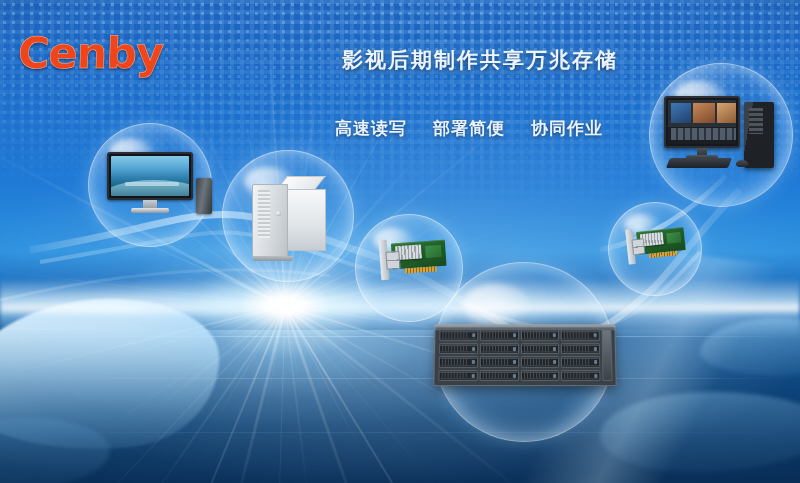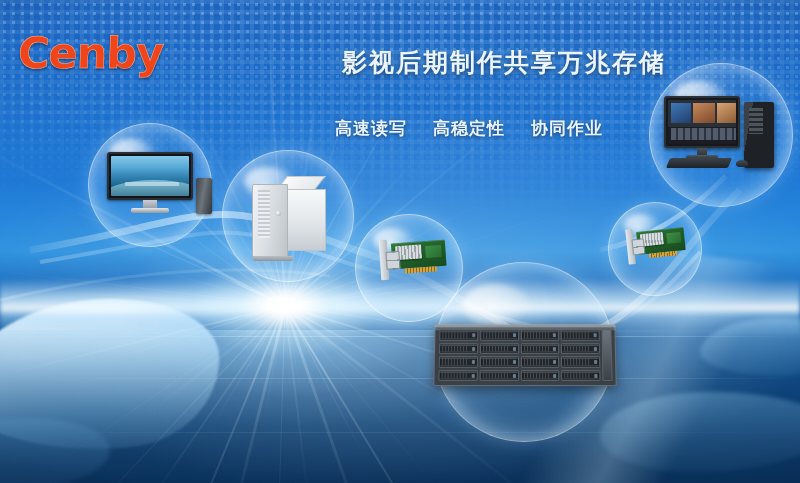--- a/index.html
+++ b/index.html
@@ -342,21 +342,21 @@
     color:#ffe835;
     text-shadow:
       -1px 0 #e8450f, 1px 0 #e8450f, 0 -1px #e8450f, 0 1px #e8450f,
       1px 1px #e8450f, 2px 2px 4px rgba(0,10,40,.5);
     letter-spacing:0px;
   }
 
   
   .headline{
     position:absolute;left:318px;top:46px;
-    font-size:25px;font-weight:bold;color:#ecf5ff;letter-spacing:2px;
+    font-size:21px;font-weight:bold;color:#ecf5ff;letter-spacing:2px;
     text-shadow:0 2px 5px rgba(4,32,72,.75), 0 0 14px rgba(150,210,255,.45);
     white-space:nowrap;
     padding-left:24px;
   }
   .featrow{
     position:absolute;font-size:17px;font-weight:bold;color:#e9f3ff;
     letter-spacing:1px;white-space:nowrap;
     text-shadow:0 1px 4px rgba(4,32,72,.75), 0 0 10px rgba(150,210,255,.35);
   }
   #feat-1{left:335px;top:117px;}
@@ -545,16 +545,16 @@
     <div class="psu"></div>
   </div>
 
   <div class="logo">
     <span class="en">Cenby</span>
   </div>
 
   <div class="headline">影视后期制作共享万兆存储</div>
 
   <div class="featrow" id="feat-1">
-    <span>高速读写</span><span class="gap"></span><span>高稳定性</span><span class="gap"></span><span>协同作业</span>
+    <span>高速读写</span><span class="gap"></span><span>部署简便</span><span class="gap"></span><span>协同作业</span>
   </div>
 
 </div>
 
 </body></html>

